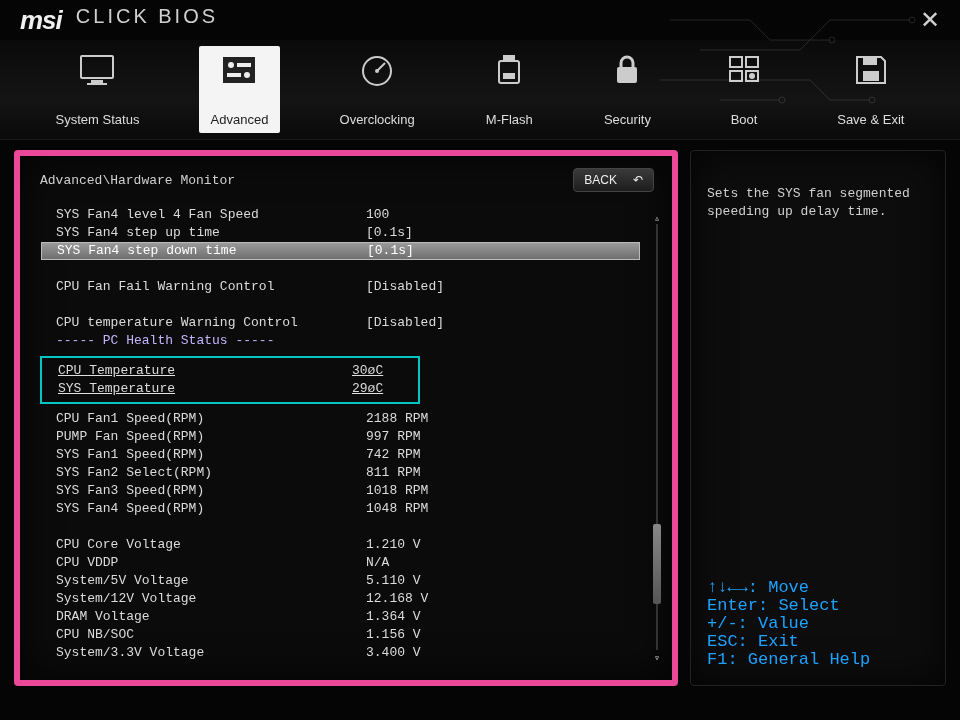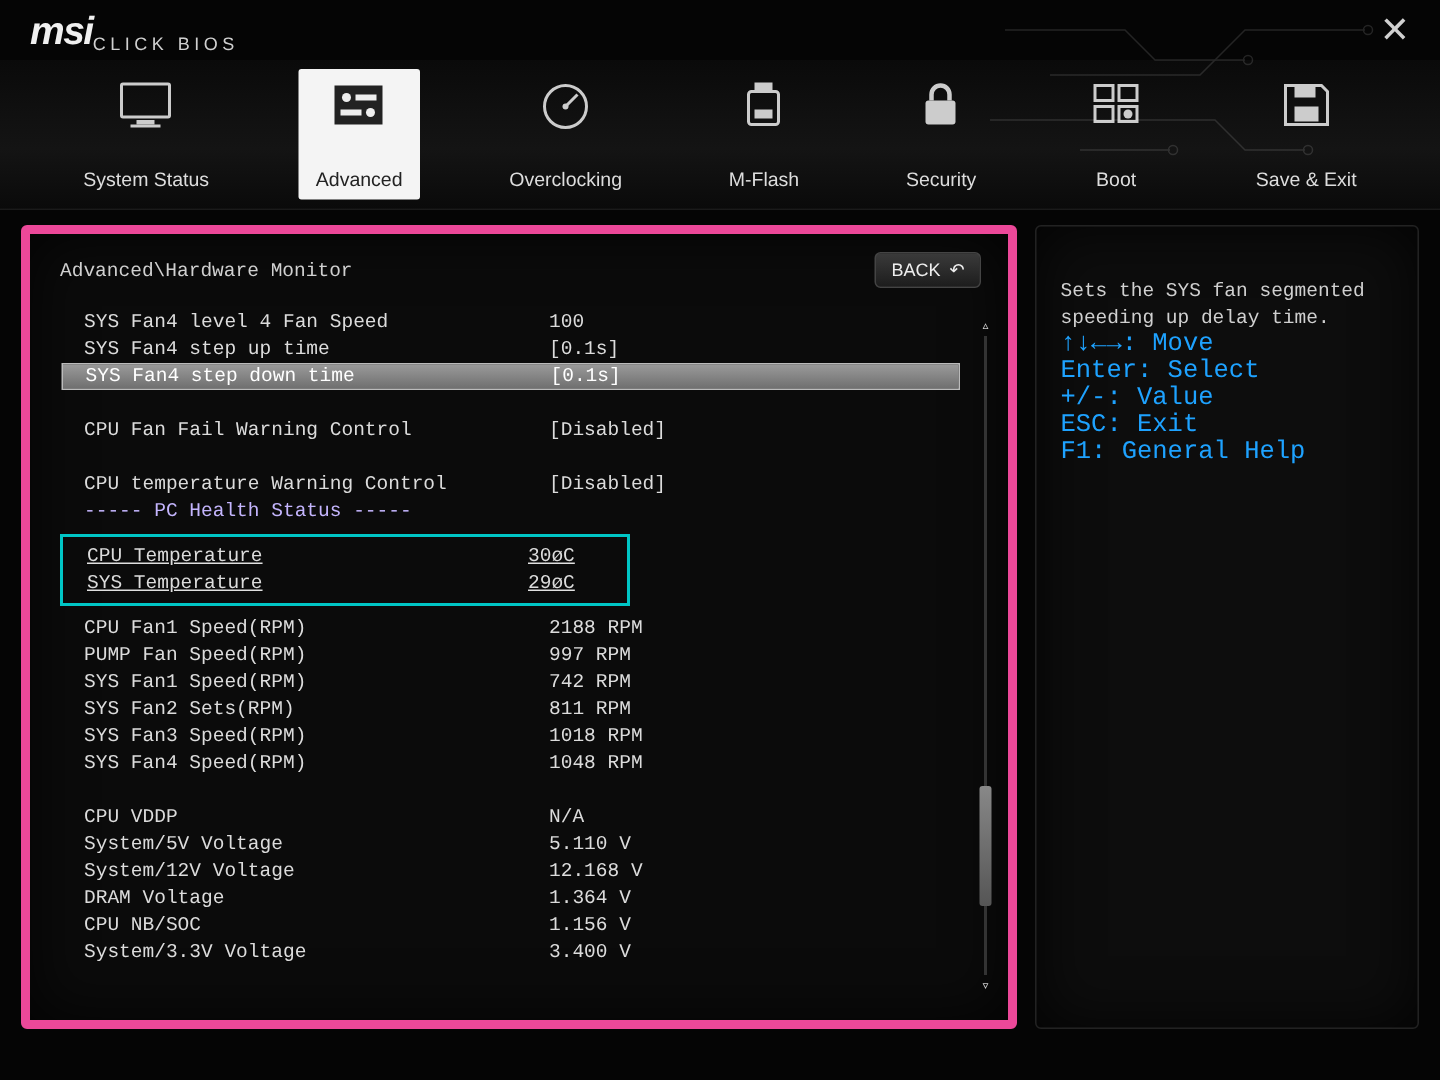--- a/index.html
+++ b/index.html
@@ -13,29 +13,29 @@
   }
   
   .bg-trace {
     position: absolute; top: 0; right: 0; width: 300px; height: 120px;
     opacity: 0.12; pointer-events: none;
   }
   .header {
     height: 40px; display: flex; align-items: center;
     padding: 0 20px; justify-content: space-between;
   }
-  .logo-area { display: flex; align-items: flex-end; }
+  .logo-area { display: flex; align-items: flex-start; gap: 14px; }
   .msi-logo {
     font-family: Arial, sans-serif;
     font-size: 26px; font-weight: bold; font-style: italic;
     color: #f0f0f0; letter-spacing: -1px;
   }
   .click-bios {
     font-family: Arial, sans-serif;
-    font-size: 12px; letter-spacing: 3px; color: #d0d0d0;
+    font-size: 20px; letter-spacing: 3px; color: #d0d0d0;
   }
   .close-x {
     font-size: 24px; color: #d0d0d0; cursor: pointer;
     font-family: Arial, sans-serif;
   }
   .nav {
     height: 100px; display: flex; align-items: center;
     justify-content: space-around; padding: 0 20px;
     background: linear-gradient(#0a0a0a, #141414 60%, #0a0a0a);
     border-bottom: 1px solid #1a1a1a;
@@ -67,21 +67,21 @@
     display: flex; justify-content: space-between; align-items: center;
     padding-right: 14px; margin-bottom: 14px;
   }
   .breadcrumb {
     font-size: 13px; color: #d0d0d0; font-family: "Courier New", monospace;
   }
   .back-btn {
     background: linear-gradient(#3a3a3a,#1d1d1d);
     border: 1px solid #444; border-radius: 4px;
     padding: 4px 10px; font-family: Arial,sans-serif;
-    font-size: 12px; color: #eee; display: flex; align-items: center; gap: 6px;
+    font-size: 12px; color: #eee; display: flex; align-items: center; gap: 16px;
     cursor: pointer;
   }
   .list {
     flex: 1; overflow: hidden; font-size: 13px; line-height: 18px;
     position: relative; padding-right: 28px;
   }
   .row {
     display: flex; align-items: center; height: 18px;
     padding-left: 16px;
     color: #dcdcdc;
@@ -110,21 +110,21 @@
   .scroll-rail { flex: 1; width: 2px; background: #333; position: relative; }
   .scroll-thumb {
     position: absolute; left: -3px; width: 8px; height: 80px;
     background: linear-gradient(#888,#555); border-radius: 2px; top: 300px;
   }
 
   .side-panel {
     width: 256px; background: #0d0d0d;
     border: 1px solid #222; border-radius: 4px;
     padding: 34px 16px 16px 16px;
-    display: flex; flex-direction: column; justify-content: flex-start;
+    display: flex; flex-direction: column; justify-content: space-between;
     box-shadow: inset 0 0 40px rgba(0,0,0,0.8);
   }
   .help-text {
     font-size: 13px; color: #d0d0d0; font-family: "Courier New", monospace;
     line-height: 18px;
   }
   .key-hints { font-size: 17px; color: #1ea2ff; font-family: "Courier New", monospace; line-height: 18px; }
   .key-hints span { display: block; }
 </style>
 </head>
@@ -284,34 +284,38 @@
       </div>
       <div class="row">
         <span class="label">PUMP Fan Speed(RPM)</span>
         <span class="value">997 RPM</span>
       </div>
       <div class="row">
         <span class="label">SYS Fan1 Speed(RPM)</span>
         <span class="value">742 RPM</span>
       </div>
       <div class="row">
-        <span class="label">SYS Fan2 Sets(RPM)</span>
+        <span class="label">SYS Fan2 Select(RPM)</span>
         <span class="value">811 RPM</span>
       </div>
       <div class="row">
         <span class="label">SYS Fan3 Speed(RPM)</span>
         <span class="value">1018 RPM</span>
       </div>
       <div class="row">
         <span class="label">SYS Fan4 Speed(RPM)</span>
         <span class="value">1048 RPM</span>
       </div>
 
       <div class="row spacer"></div>
 
+      <div class="row">
+        <span class="label">CPU Core Voltage</span>
+        <span class="value">1.210 V</span>
+      </div>
       <div class="row">
         <span class="label">CPU VDDP</span>
         <span class="value">N/A</span>
       </div>
       <div class="row">
         <span class="label">System/5V Voltage</span>
         <span class="value">5.110 V</span>
       </div>
       <div class="row">
         <span class="label">System/12V Voltage</span>

